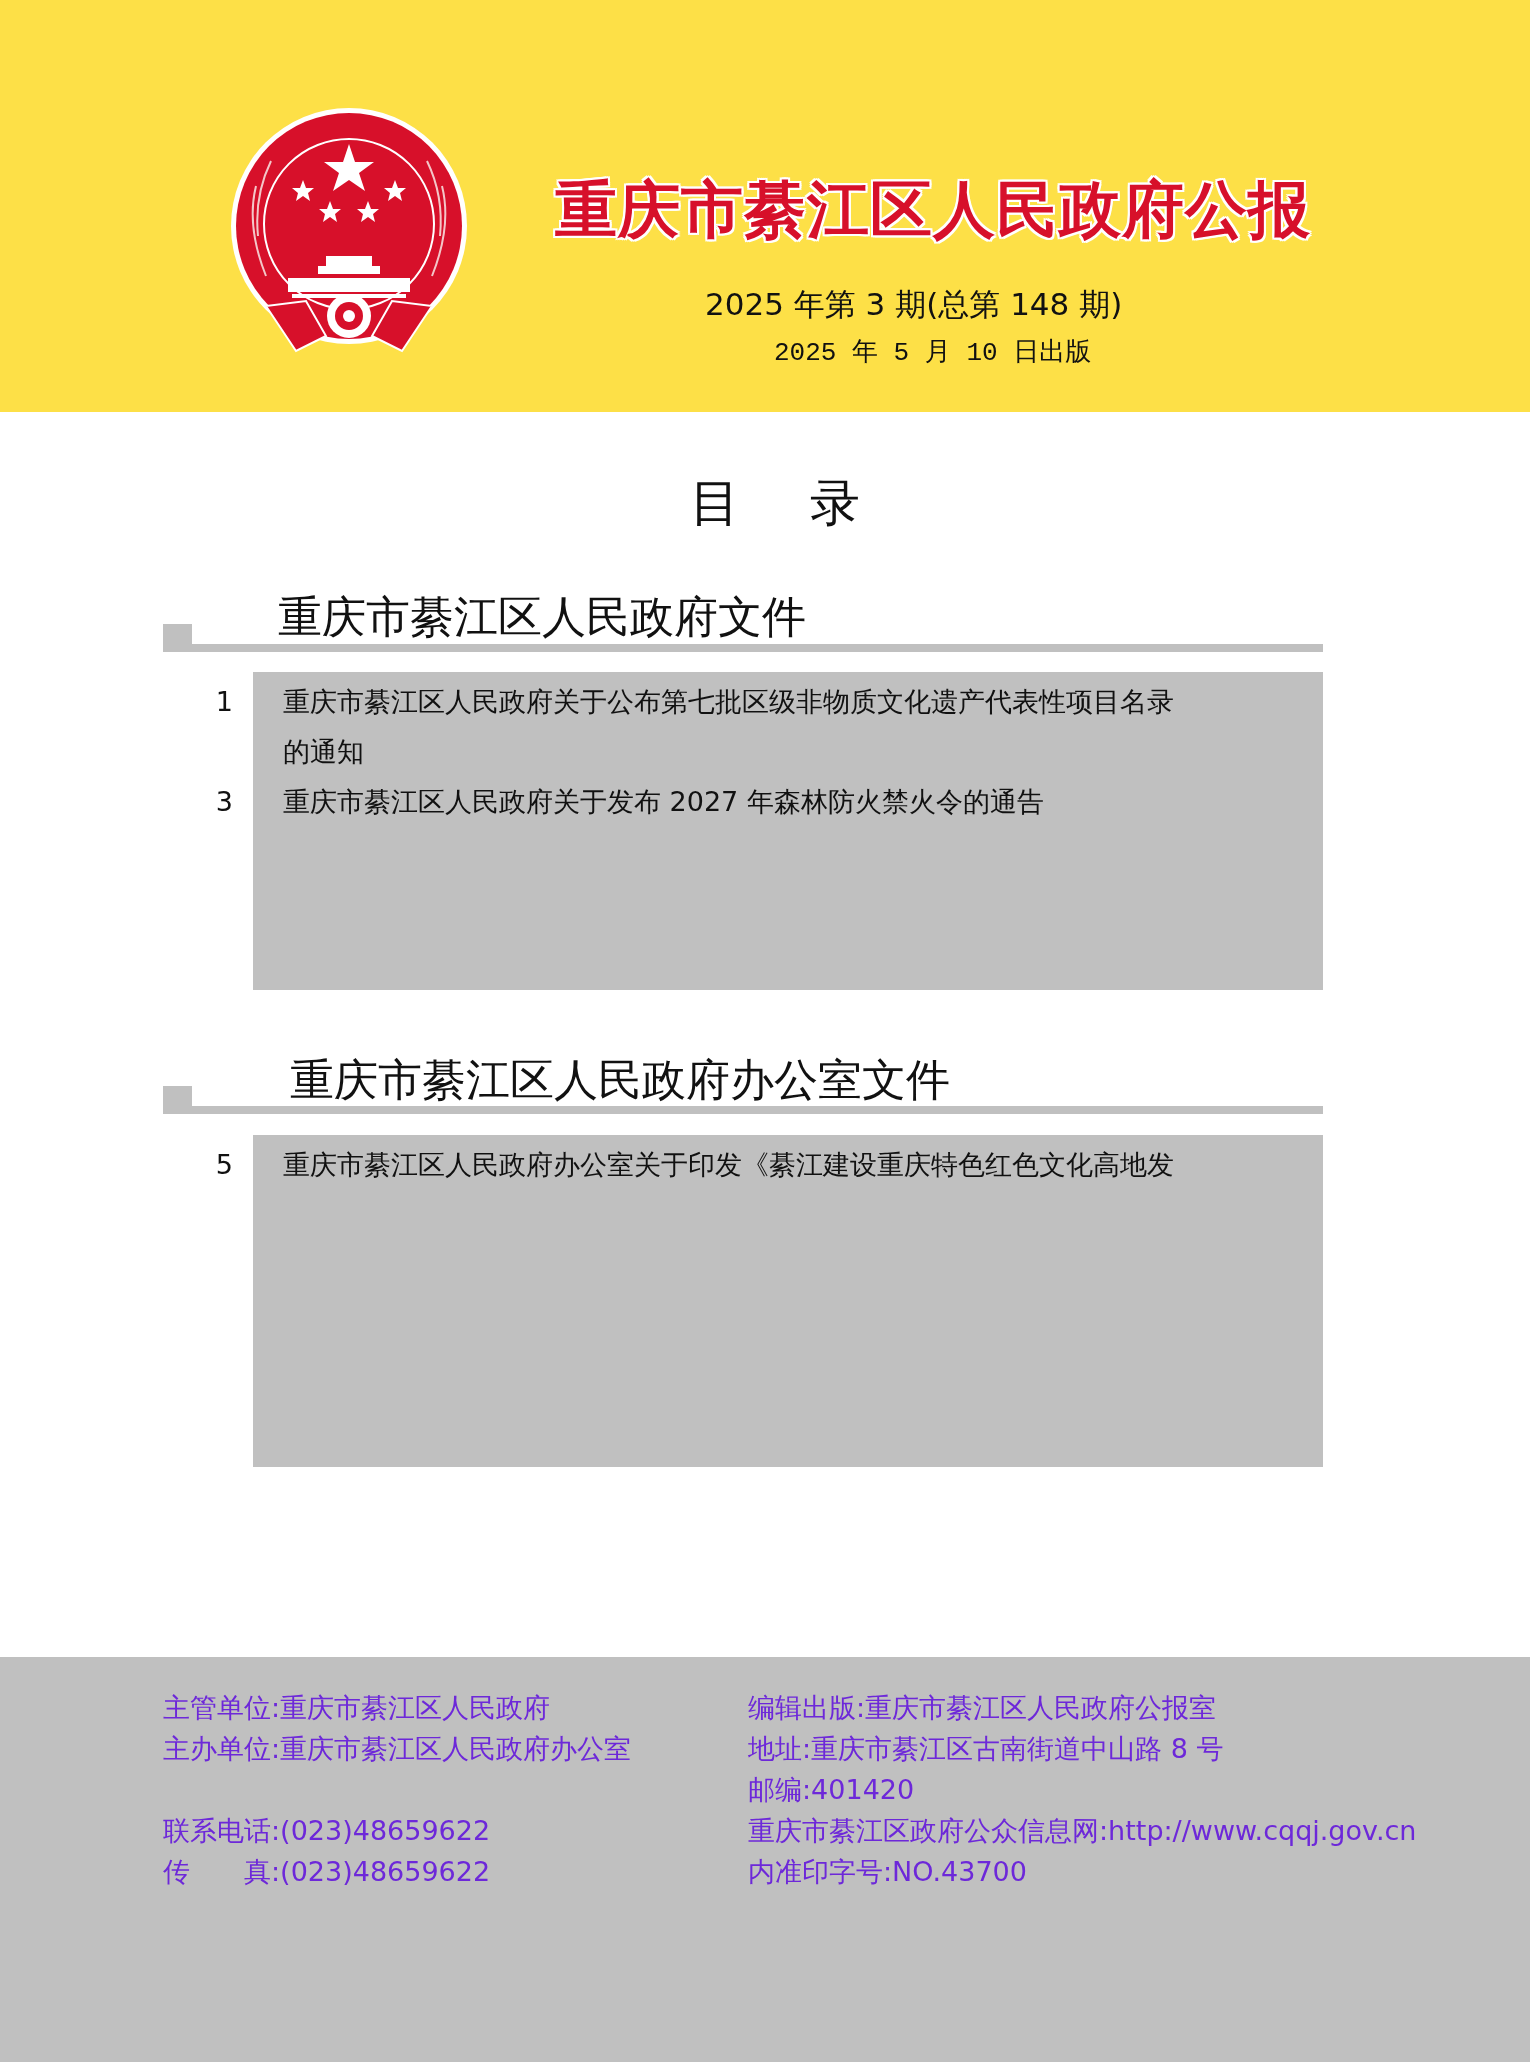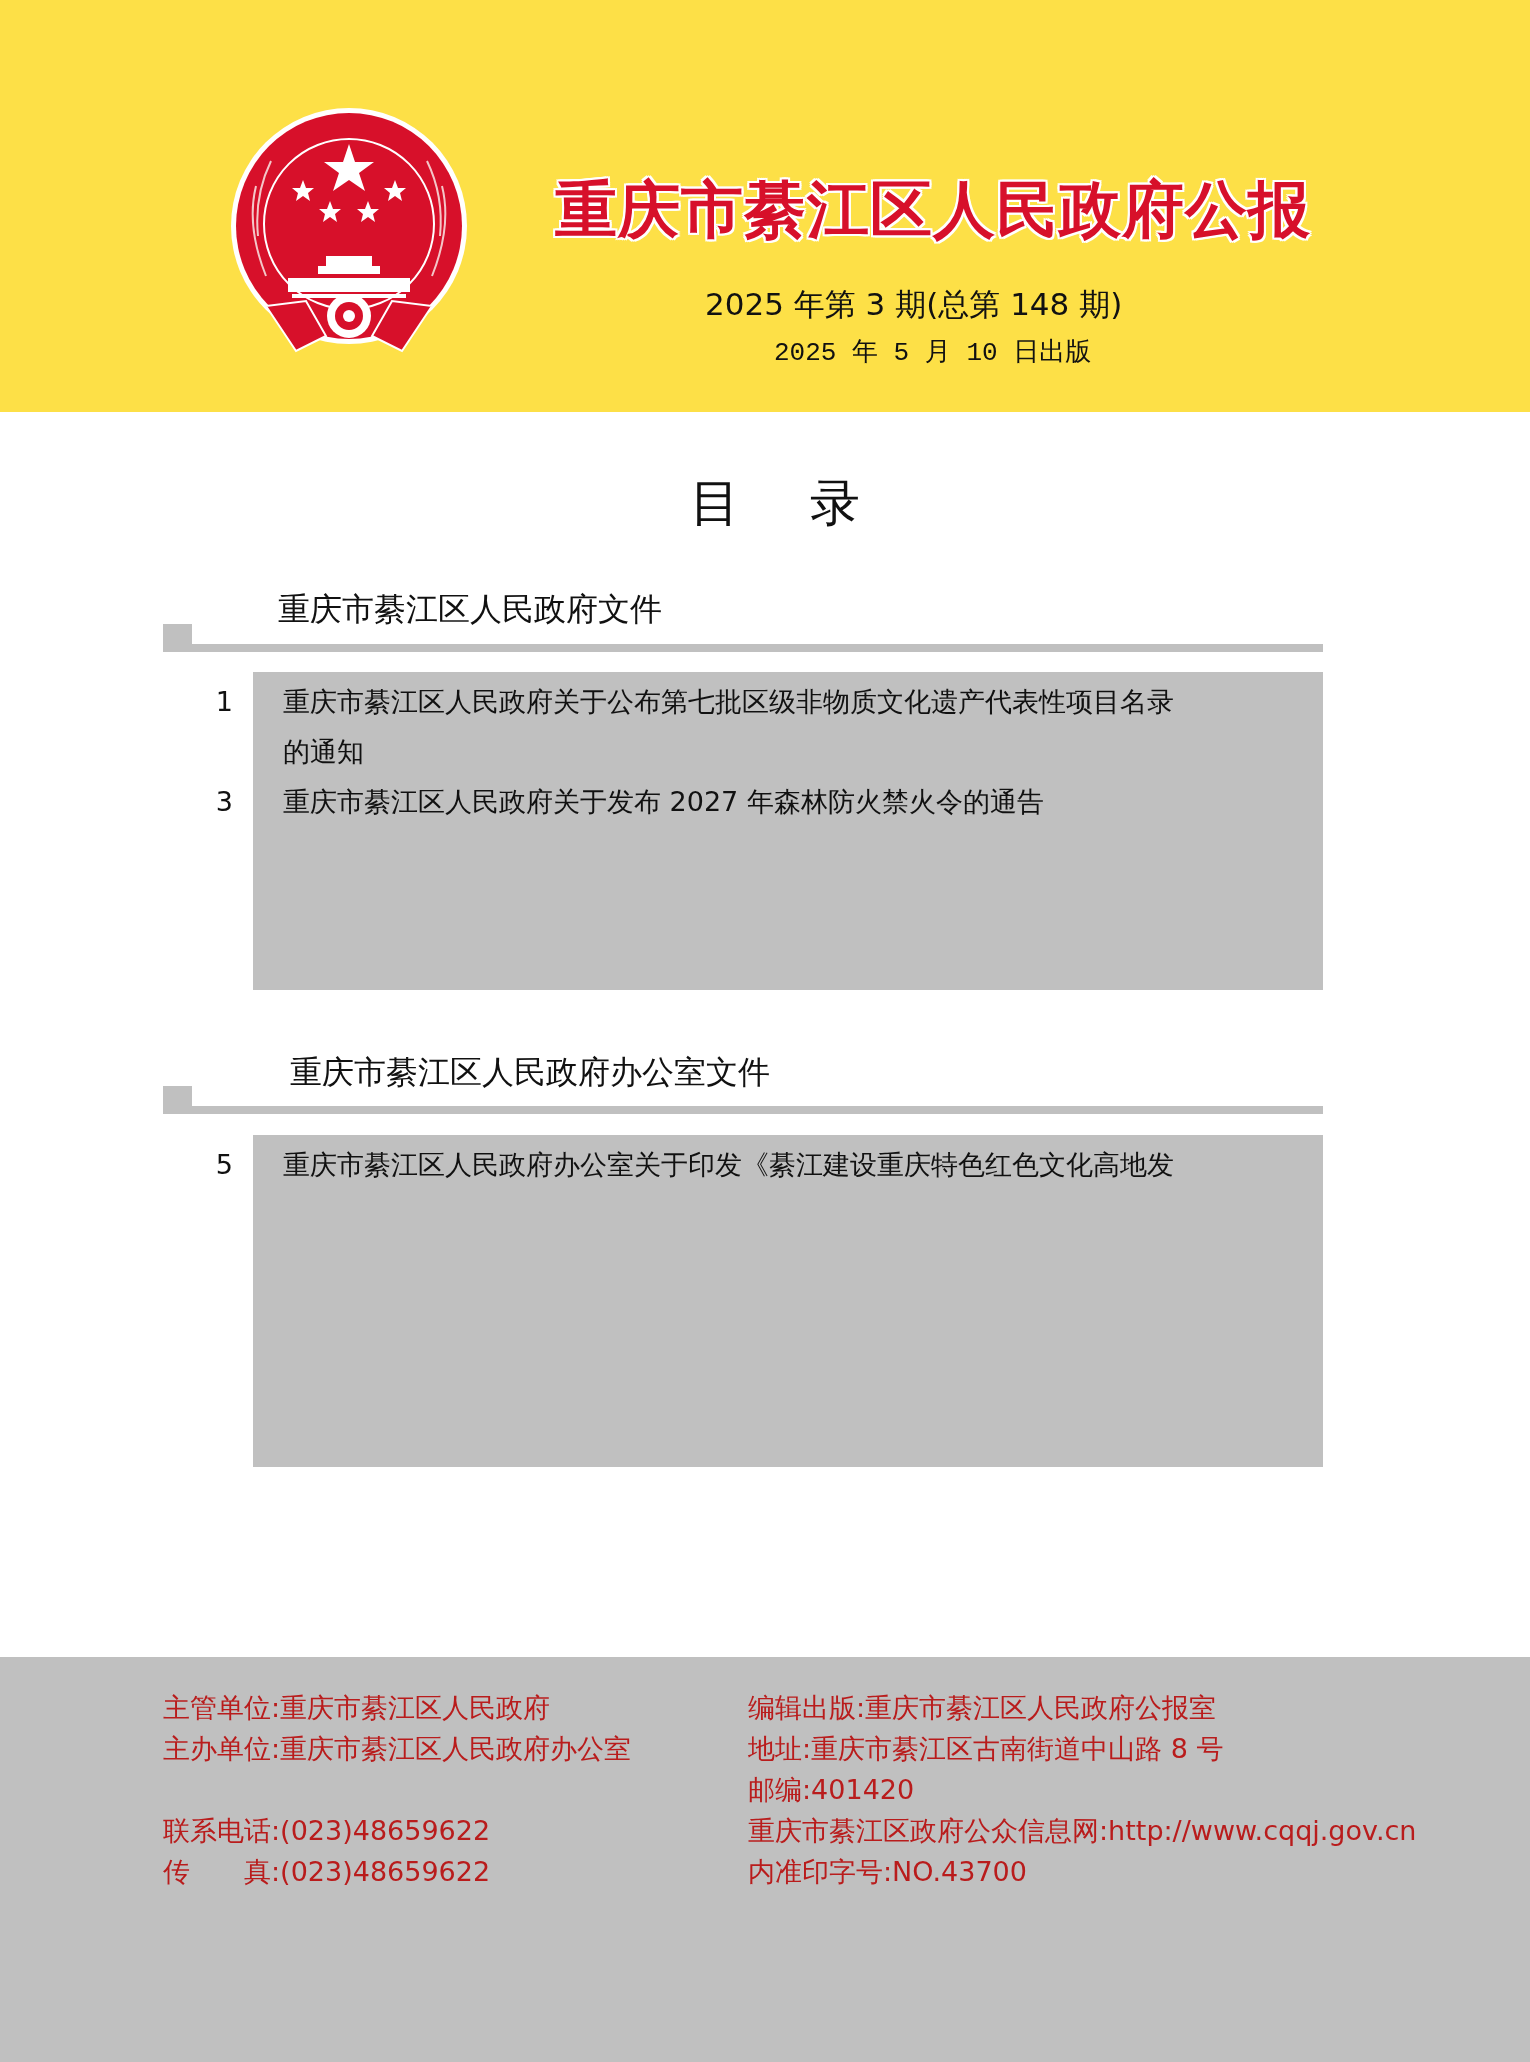--- a/index.html
+++ b/index.html
@@ -32,21 +32,21 @@
     font-size: 26px; color: #111; white-space: nowrap; font-family: Liberation Mono, monospace;
   }
   .toc-title {
     position: absolute; left: 690px; top: 470px; width: 170px;
     font-family: "DejaVu Serif", "Liberation Serif", serif;
     font-size: 50px; color: #111; display: flex; justify-content: space-between;
   }
   .section-title {
     position: absolute; left: 278px;
     font-family: "DejaVu Serif", "Liberation Serif", serif;
-    font-size: 32px; color: #111; white-space: nowrap;
+    font-size: 44px; color: #111; white-space: nowrap;
   }
   .section-bar {
     position: absolute; left: 163px; width: 1160px; height: 8px; background: #c0c0c0;
   }
   .section-tab {
     position: absolute; left: 163px; width: 29px; height: 28px; background: #c0c0c0;
   }
   .toc-box {
     position: absolute; left: 253px; width: 1070px; background: #c0c0c0;
   }
@@ -54,21 +54,21 @@
     position: absolute; left: 0; width: 1100px; font-size: 27px; line-height: 50px;
   }
   .page-num {
     position: absolute; left: -50px; width: 30px; text-align: right; color: #111;
   }
   .entry-text { display: block; padding-left: 30px; width: 1000px; color: #111; }
   .footer-band {
     position: absolute; left: 0; top: 1657px; width: 1530px; height: 405px;
     background: #c0c0c0;
   }
-  .footer-col { position: absolute; font-size: 27px; line-height: 41px; color: #b91c1c; white-space: nowrap; }
+  .footer-col { position: absolute; font-size: 27px; line-height: 41px; color: #6d28d9; white-space: nowrap; }
   .footer-col .row { height: 41px; }
 </style>
 </head>
 <body>
 
 <div class="header-band">
   <svg class="emblem" viewBox="0 0 246 256">
     <ellipse cx="123" cy="120" rx="118" ry="118" fill="#ffffff"></ellipse>
     <ellipse cx="123" cy="120" rx="113" ry="113" fill="#d7102a"></ellipse>
     <ellipse cx="123" cy="118" rx="85" ry="85" fill="none" stroke="#ffffff" stroke-width="2"></ellipse>

